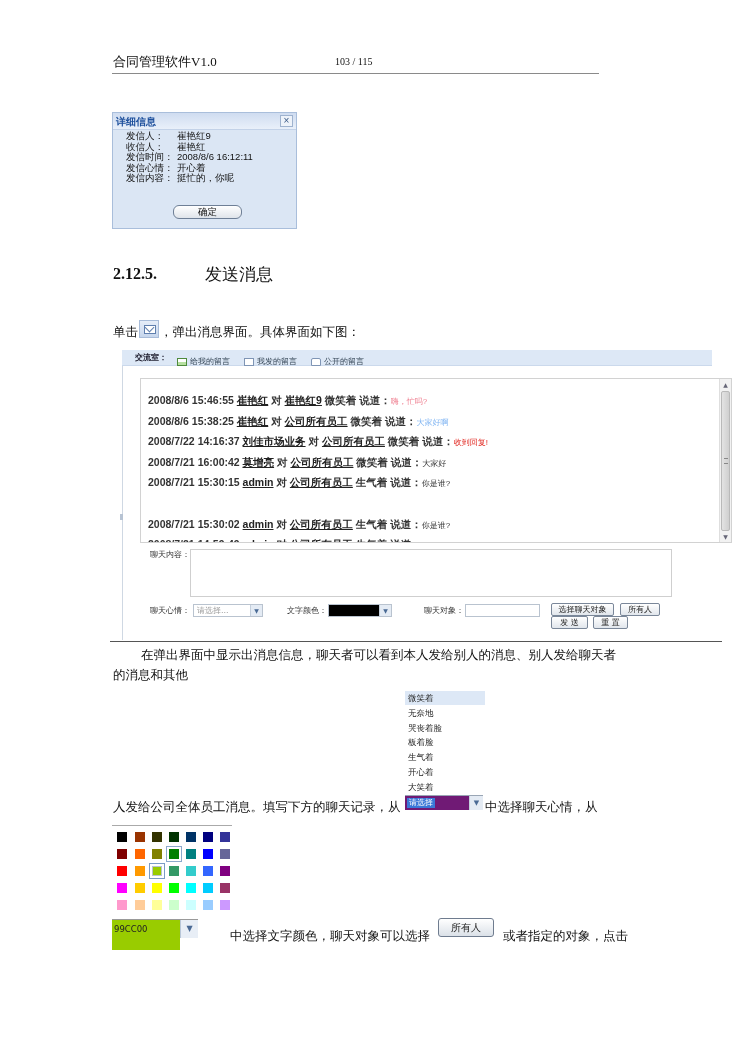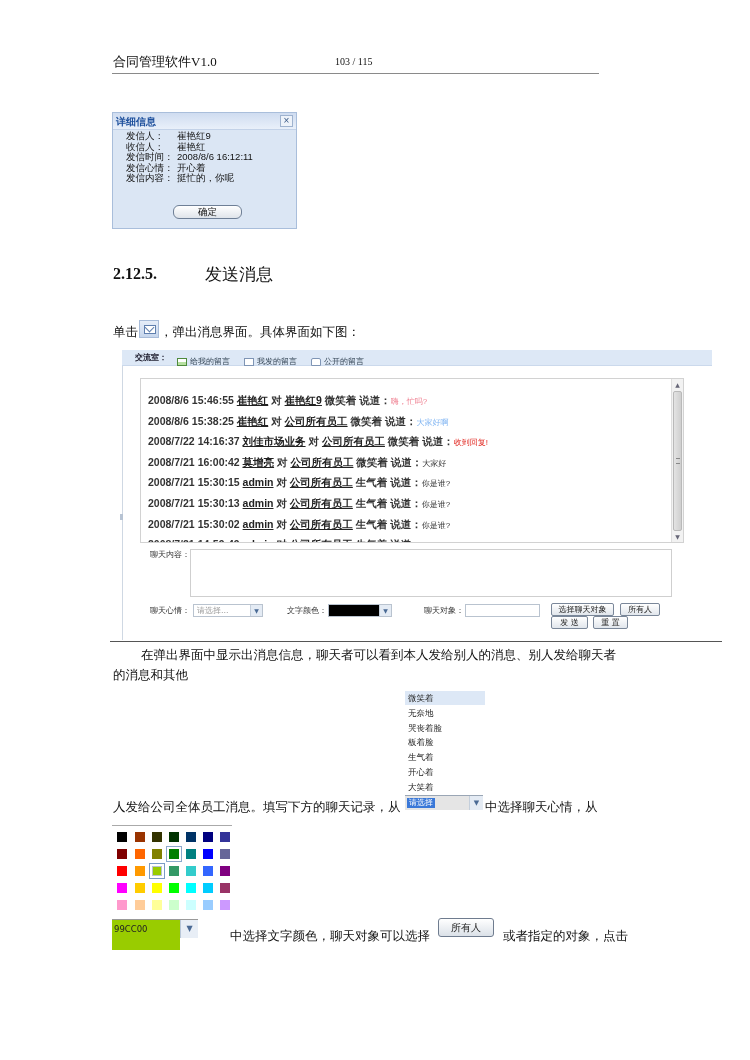--- a/index.html
+++ b/index.html
@@ -34,21 +34,21 @@
   .chat { left: 122px; top: 350px; width: 590px; height: 290px; font-family: "DejaVu Sans", sans-serif; }
   .chat-left { position: absolute; left: 0; top: 16px; width: 1px; height: 274px; background: #cfd8e3; }
   .chat-left-handle { position: absolute; left: -2px; top: 148px; width: 3px; height: 6px; background: #b7c3d3; }
   .chat-toolbar { position: absolute; left: 0; top: 0; width: 590px; height: 16px; background: #dde8f6; border-bottom: 1px solid #cbd9ec; font-size: 8px; line-height: 16px; white-space: nowrap; }
   .chat-toolbar .tb-label { position: absolute; left: 13px; font-weight: bold; color: #223; }
   .tb-tab { position: absolute; top: 0; display: flex; align-items: center; height: 24px; color: #345; }
   .tb-ico { display: inline-block; width: 10px; height: 8px; border: 1px solid #7f95b5; background: #fff; margin-right: 3px; }
   .tb-ico.green { border-color: #4f8a3c; background: linear-gradient(#fff 50%, #b7e0a1 50%); }
   .tb-ico.pub { border-radius: 2px 2px 0 0; }
 
-  .msgbox { position: absolute; left: 18px; top: 28px; width: 544px; height: 165px; border: 1px solid #d2d2d2; background: #fff; overflow: hidden; }
+  .msgbox { position: absolute; left: 18px; top: 28px; width: 592px; height: 165px; border: 1px solid #d2d2d2; background: #fff; overflow: hidden; }
   .msg-row { position: absolute; left: 7px; height: 20px; font-size: 10.5px; line-height: 20px; white-space: nowrap; font-weight: bold; color: #333; font-family: "Liberation Sans", sans-serif; }
   .msg-row .u { text-decoration: underline; color: #222; }
   .msg-row .txt { font-weight: normal; font-size: 8px; }
   .scroll { position: absolute; right: 0; top: 0; width: 12px; height: 163px; background: #f2f2f2; border-left: 1px solid #dedede; }
   .scroll-up, .scroll-down { position: absolute; left: 0; width: 11px; height: 11px; font-size: 6px; line-height: 11px; text-align: center; color: #667; }
   .scroll-up { top: 0; } .scroll-down { bottom: 0; }
   .scroll-thumb { position: absolute; left: 1px; top: 12px; width: 9px; height: 140px; background: linear-gradient(90deg, #e3e3e3, #cfcfcf); border: 1px solid #b9b9b9; border-radius: 2px; }
   .scroll-grip { position: absolute; left: 2px; top: 66px; width: 4px; height: 6px; border-top: 1px solid #888; border-bottom: 1px solid #888; }
 
   .lbl9 { position: absolute; font-size: 8px; color: #333; white-space: nowrap; }
@@ -61,21 +61,21 @@
 
   .rule { left: 110px; top: 641px; width: 612px; height: 1px; background: #555; }
 
   
   .para { font-size: 12.5px; font-family: "DejaVu Sans", sans-serif; white-space: nowrap; color: #111; }
 
   
   .mood-list { left: 405px; top: 691px; width: 80px; height: 104px; background: #fff; font-family: "DejaVu Sans", sans-serif; }
   .mood-item { position: absolute; left: 0; width: 80px; height: 14px; font-size: 8.5px; line-height: 14px; padding-left: 3px; color: #222; }
   .mood-item.hl { background: #dde8f6; }
-  .mood-select { left: 405px; top: 795px; width: 78px; height: 15px; border-top: 1px solid #9aa6b5; background: #e5e5e5; font-family: "DejaVu Sans", sans-serif; }
+  .mood-select { left: 405px; top: 795px; width: 78px; height: 15px; border-top: 1px solid #9aa6b5; background: #701a75; font-family: "DejaVu Sans", sans-serif; }
   .mood-sel-val { position: absolute; left: 2px; top: 2px; height: 10px; padding: 0 2px; background: #3a78d8; color: #fff; font-size: 8px; line-height: 10px; }
   .mood-sel-arrow { position: absolute; right: 0; top: 0; width: 14px; height: 14px; background: #e4ebf4; border-left: 1px solid #c4cfdc; font-size: 7px; line-height: 14px; text-align: center; color: #4a6a95; }
 
   
   .palette { left: 112px; top: 825px; width: 120px; height: 90px; background: #fff; border-top: 1px solid #aaa; }
   .sw { position: absolute; width: 10px; height: 10px; }
   .sw.sel { outline: 1px solid #7a9cc6; outline-offset: 2px; }
   .sw.hov { outline: 1px solid #8ca9cc; outline-offset: 2px; }
   .color-field { left: 112px; top: 919px; width: 86px; height: 19px; border-top: 1px solid #999; font-family: "DejaVu Sans", sans-serif; }
   .color-field-val { position: absolute; left: 0; top: 0; width: 68px; height: 30px; font-size: 8.5px; line-height: 18px; padding-left: 2px; color: #222; }
@@ -140,23 +140,20 @@
     </div>
     <div class="msg-row" style="top:52.2px">
       <span>2008/7/22 14:16:37</span> <span class="u">刘佳市场业务</span> <span>对</span> <span class="u">公司所有员工</span> <span>微笑着</span> <span>说道：</span><span class="txt" style="color: rgb(224, 35, 28);">收到回复!</span>
     </div>
     <div class="msg-row" style="top:72.8px">
       <span>2008/7/21 16:00:42</span> <span class="u">莫增亮</span> <span>对</span> <span class="u">公司所有员工</span> <span>微笑着</span> <span>说道：</span><span class="txt" style="color: rgb(51, 51, 51);">大家好</span>
     </div>
     <div class="msg-row" style="top:93.4px">
       <span>2008/7/21 15:30:15</span> <span class="u">admin</span> <span>对</span> <span class="u">公司所有员工</span> <span>生气着</span> <span>说道：</span><span class="txt" style="color: rgb(51, 51, 51);">你是谁?</span>
     </div>
-    <div class="msg-row" style="top:114px">
-      <span>2008/7/21 15:30:13</span> <span class="u">admin</span> <span>对</span> <span class="u">公司所有员工</span> <span>生气着</span> <span>说道：</span><span class="txt" style="color: rgb(51, 51, 51);">你是谁?</span>
-    </div>
     <div class="msg-row" style="top:134.6px">
       <span>2008/7/21 15:30:02</span> <span class="u">admin</span> <span>对</span> <span class="u">公司所有员工</span> <span>生气着</span> <span>说道：</span><span class="txt" style="color: rgb(51, 51, 51);">你是谁?</span>
     </div>
     <div class="msg-row" style="top:155.2px">
       <span>2008/7/21 14:59:49</span> <span class="u">admin</span> <span>对</span> <span class="u">公司所有员工</span> <span>生气着</span> <span>说道：</span><span class="txt" style="color: rgb(51, 51, 51);">2222</span>
     </div>
     <div class="scroll">
       <div class="scroll-up">▲</div>
       <div class="scroll-thumb">
           <div class="scroll-grip"></div>

